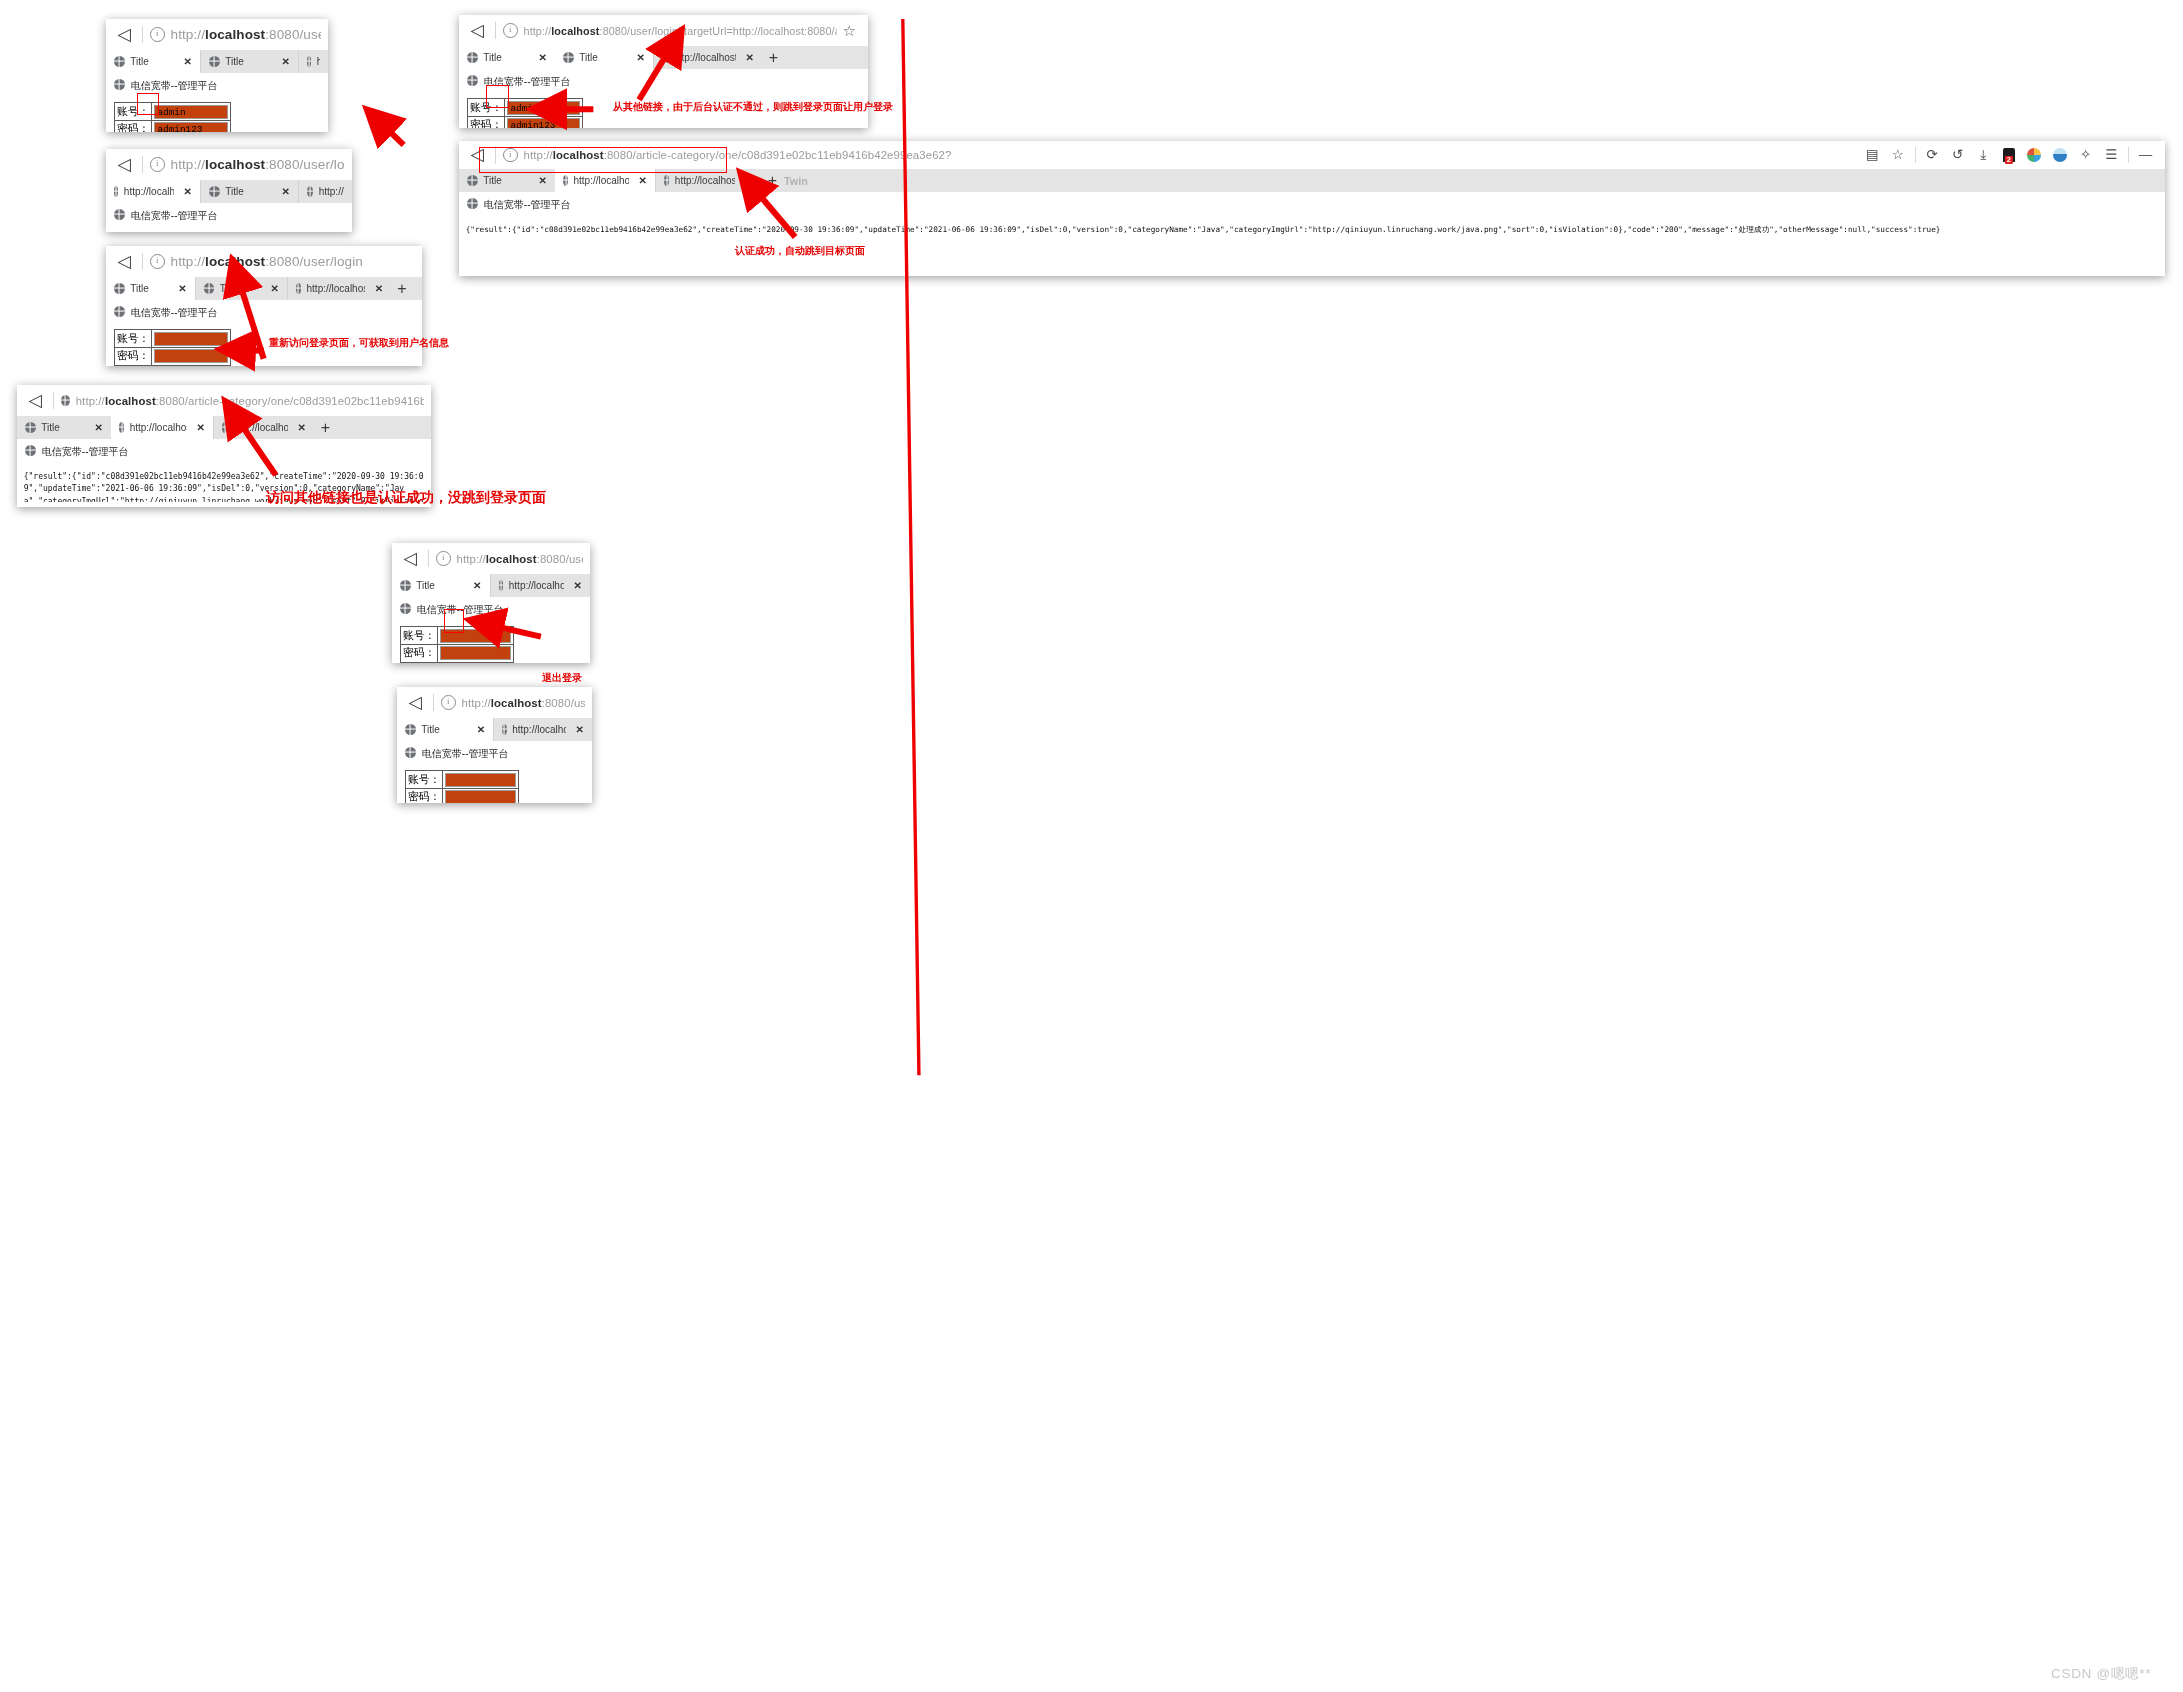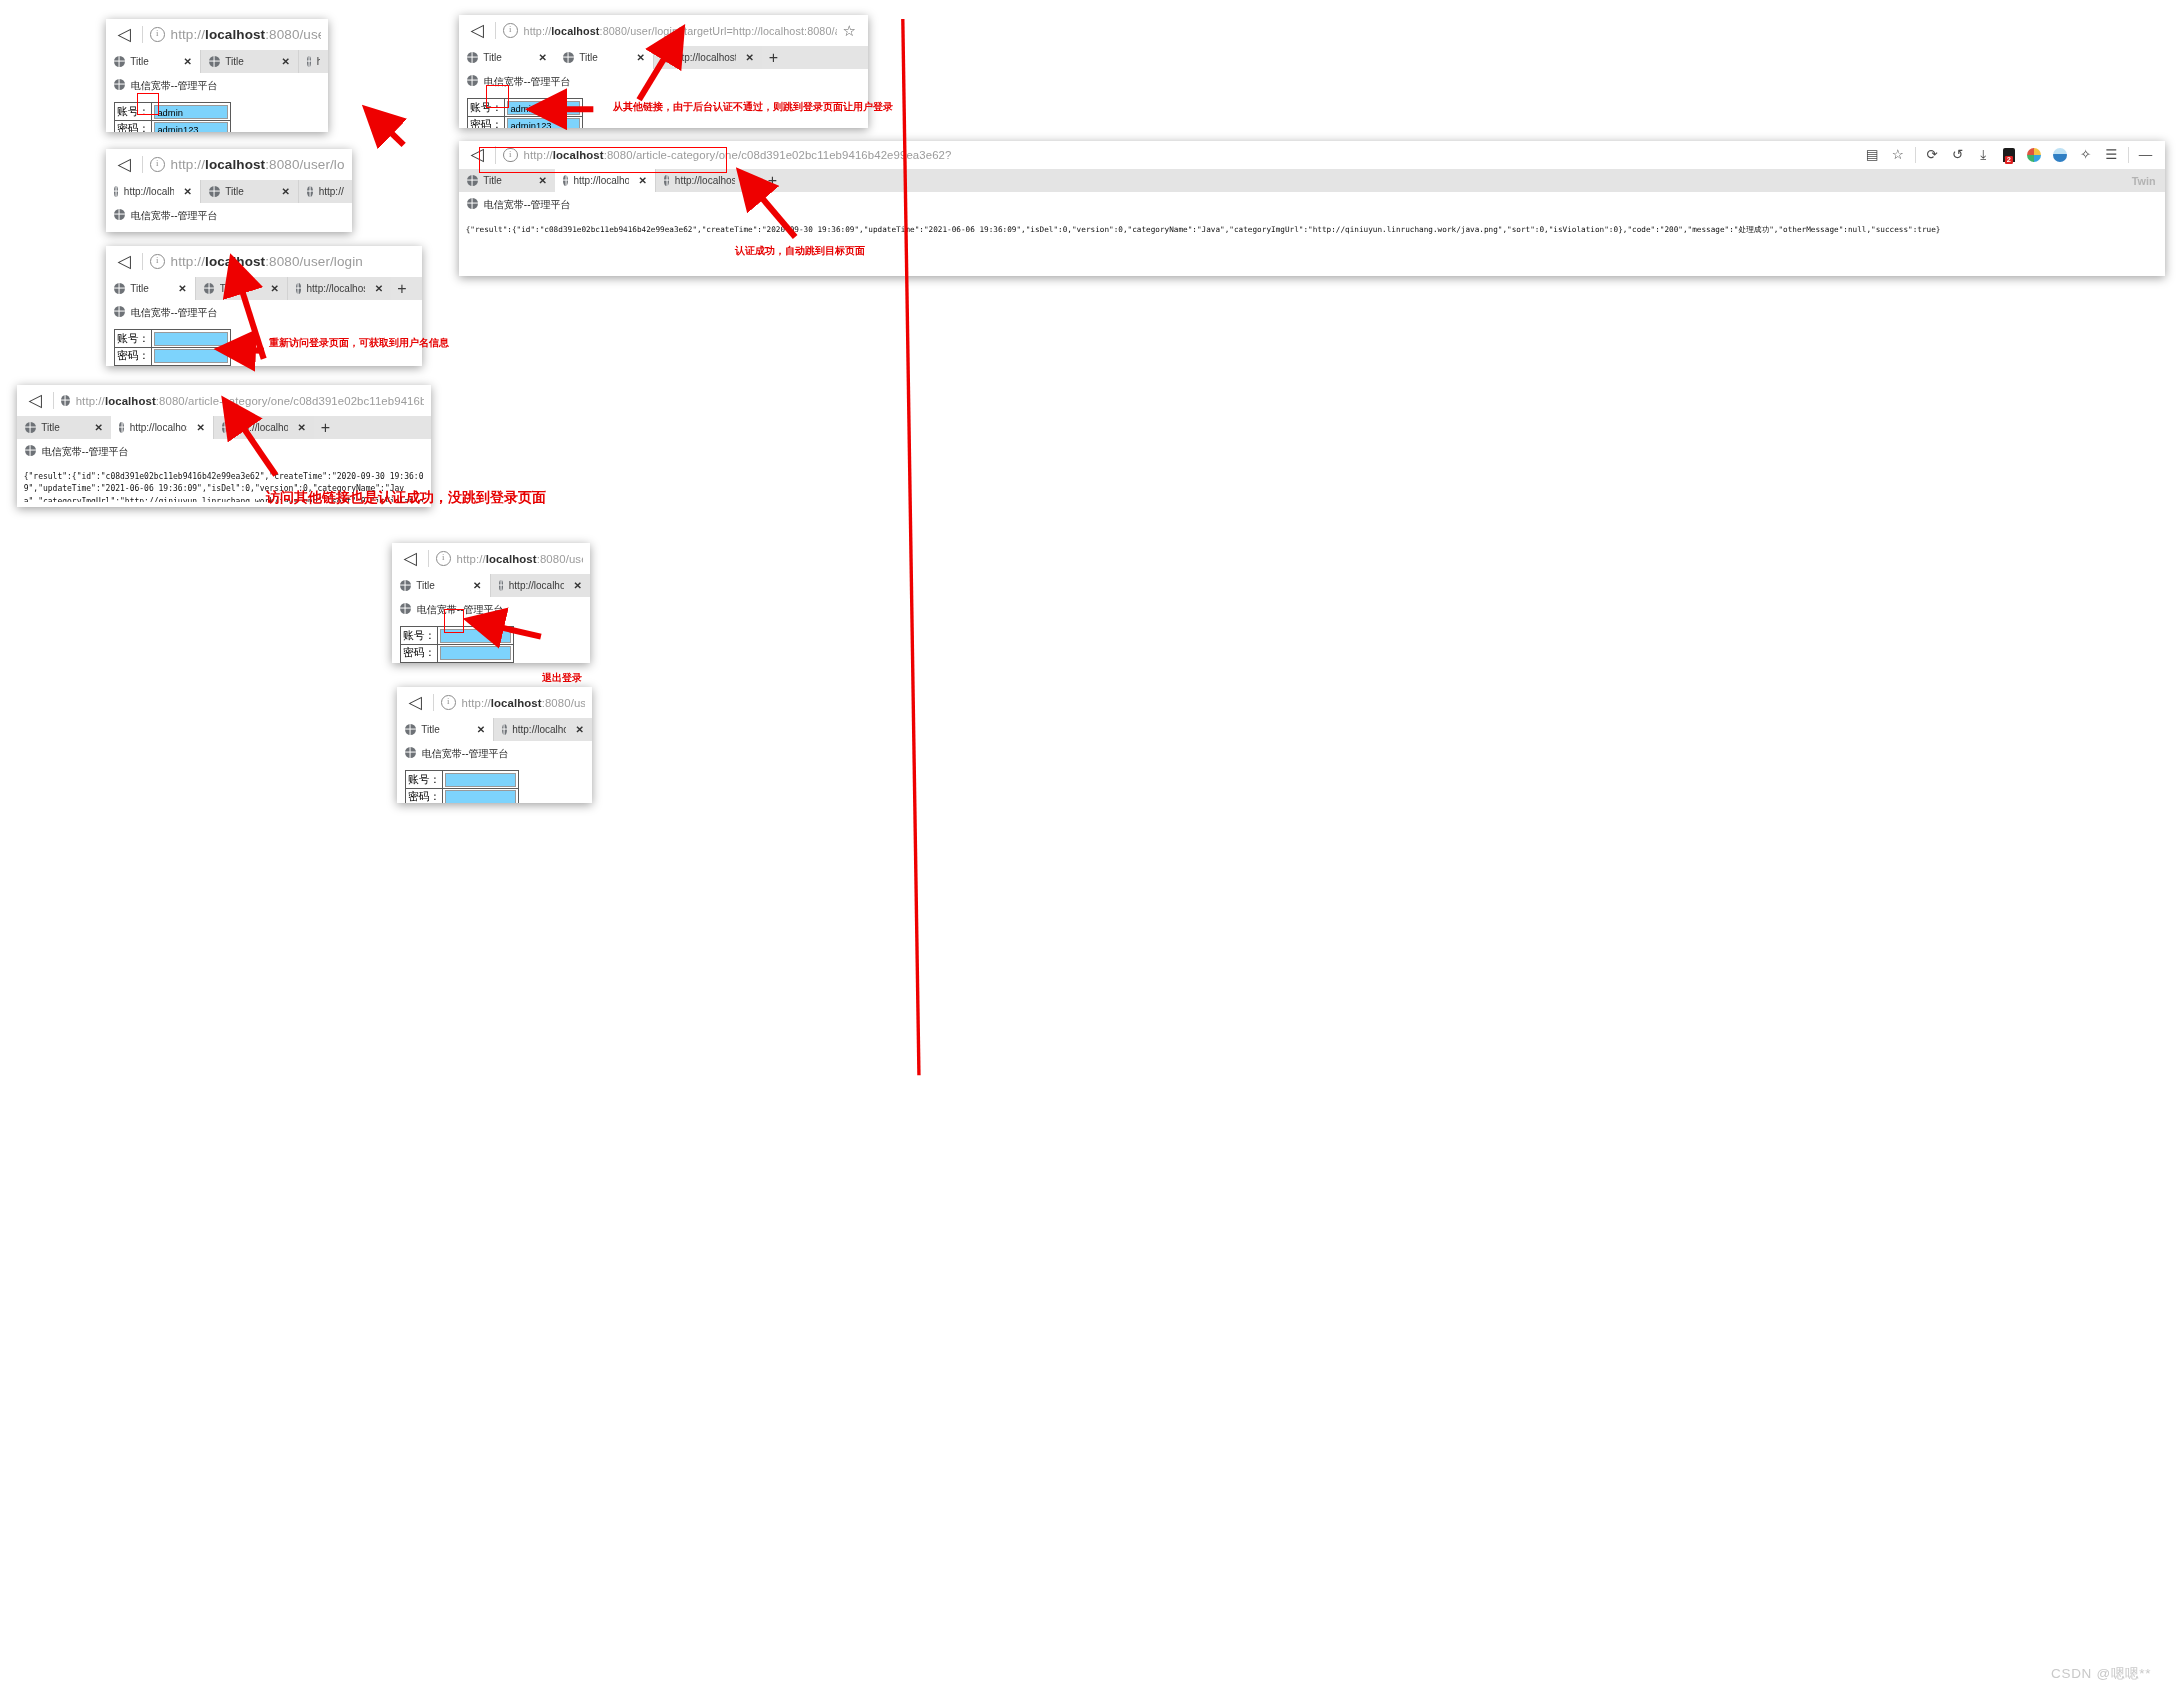--- a/index.html
+++ b/index.html
@@ -39,39 +39,39 @@
   .tabstrip.grayfill{background:#e4e4e4;}
   .tab{
     display:flex;align-items:center;gap:5.4px;padding:0 8px;height:23px;
     box-sizing:border-box;font-size:10px;color:#3a3a3a;white-space:nowrap;overflow:hidden;
   }
   .tab.active{background:#fff;}
   .tab.inactive{background:#e3e3e3;border-left:0.7px solid #d2d2d2;}
   .tab .tlabel{flex:1 1 auto;overflow:hidden;text-overflow:clip;}
   .tab .tclose{flex:0 0 auto;font-size:10px;color:#333;font-weight:700;margin-left:4px;}
   .plusbtn{display:flex;align-items:center;justify-content:center;width:23px;font-size:16px;color:#3a3a3a;font-weight:300;background:#e4e4e4;}
-  .strip-tail{flex:1 1 auto;background:#e4e4e4;display:flex;align-items:center;justify-content:flex-end;padding-right:9.4px;}
+  .strip-tail{flex:1 1 auto;background:#e4e4e4;display:flex;align-items:center;padding-right:9.4px;}
   .strip-tail span{color:#b3b3b3;font-size:10.8px;font-weight:700;}
 
   
   .globe{display:inline-block;width:10.8px;height:10.8px;border-radius:50%;
     background:#6e7277;position:relative;}
   .globe::before{content:"";position:absolute;left:50%;top:0;width:0.9px;height:100%;background:#fff;transform:translateX(-50%);}
   .globe::after{content:"";position:absolute;top:50%;left:0;width:100%;height:0.9px;background:#fff;transform:translateY(-50%);}
 
   
   .pagehead{display:flex;align-items:flex-start;gap:6px;padding:6px 8px 2.7px 8px;font-size:10px;color:#1b1b1b;}
 
   
   .logintbl{border-collapse:collapse;margin:6.7px 0 0 8px;border:0.7px solid #5a5a5a;}
   .logintbl td{border:0.7px solid #5a5a5a;padding:1.3px 2px;font-size:10.8px;color:#000;}
   .lbl{font-family:"DejaVu Sans",sans-serif;font-size:10px;white-space:nowrap;padding:1.3px 2.7px;}
   .txtin{
-    border:0.7px solid #9a9a9a;background:#7dd3fc;height:14px;line-height:14px;
-    font-size:9.4px;color:#000;padding:0 2px;box-sizing:border-box;font-family:Liberation Sans, sans-serif;
+    border:0.7px solid #9a9a9a;background:#c2410c;height:14px;line-height:14px;
+    font-size:9.4px;color:#000;padding:0 2px;box-sizing:border-box;font-family:Liberation Mono, monospace;
   }
   .btnrow{text-align:center;}
   .btn3d{
     display:inline-block;border:0.7px solid #767676;background:#e1e1e1;
     font-size:9.4px;padding:0.7px 4.7px;font-family:"DejaVu Sans",sans-serif;color:#000;
   }
   .btnlink{
     display:inline-block;border:0.7px solid #767676;background:#e1e1e1;
     font-size:9.4px;padding:0.7px 4.7px;font-family:"DejaVu Sans",sans-serif;
     color:#551a8b;text-decoration:underline;margin-left:2.7px;

